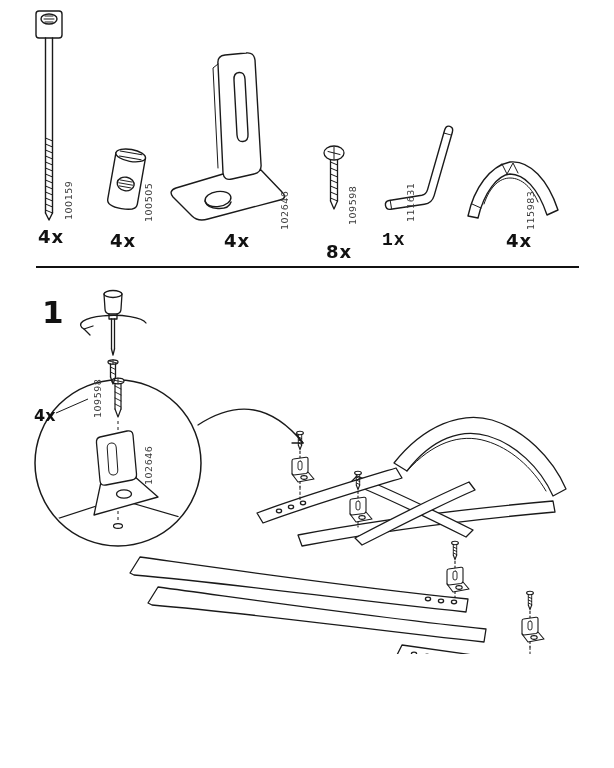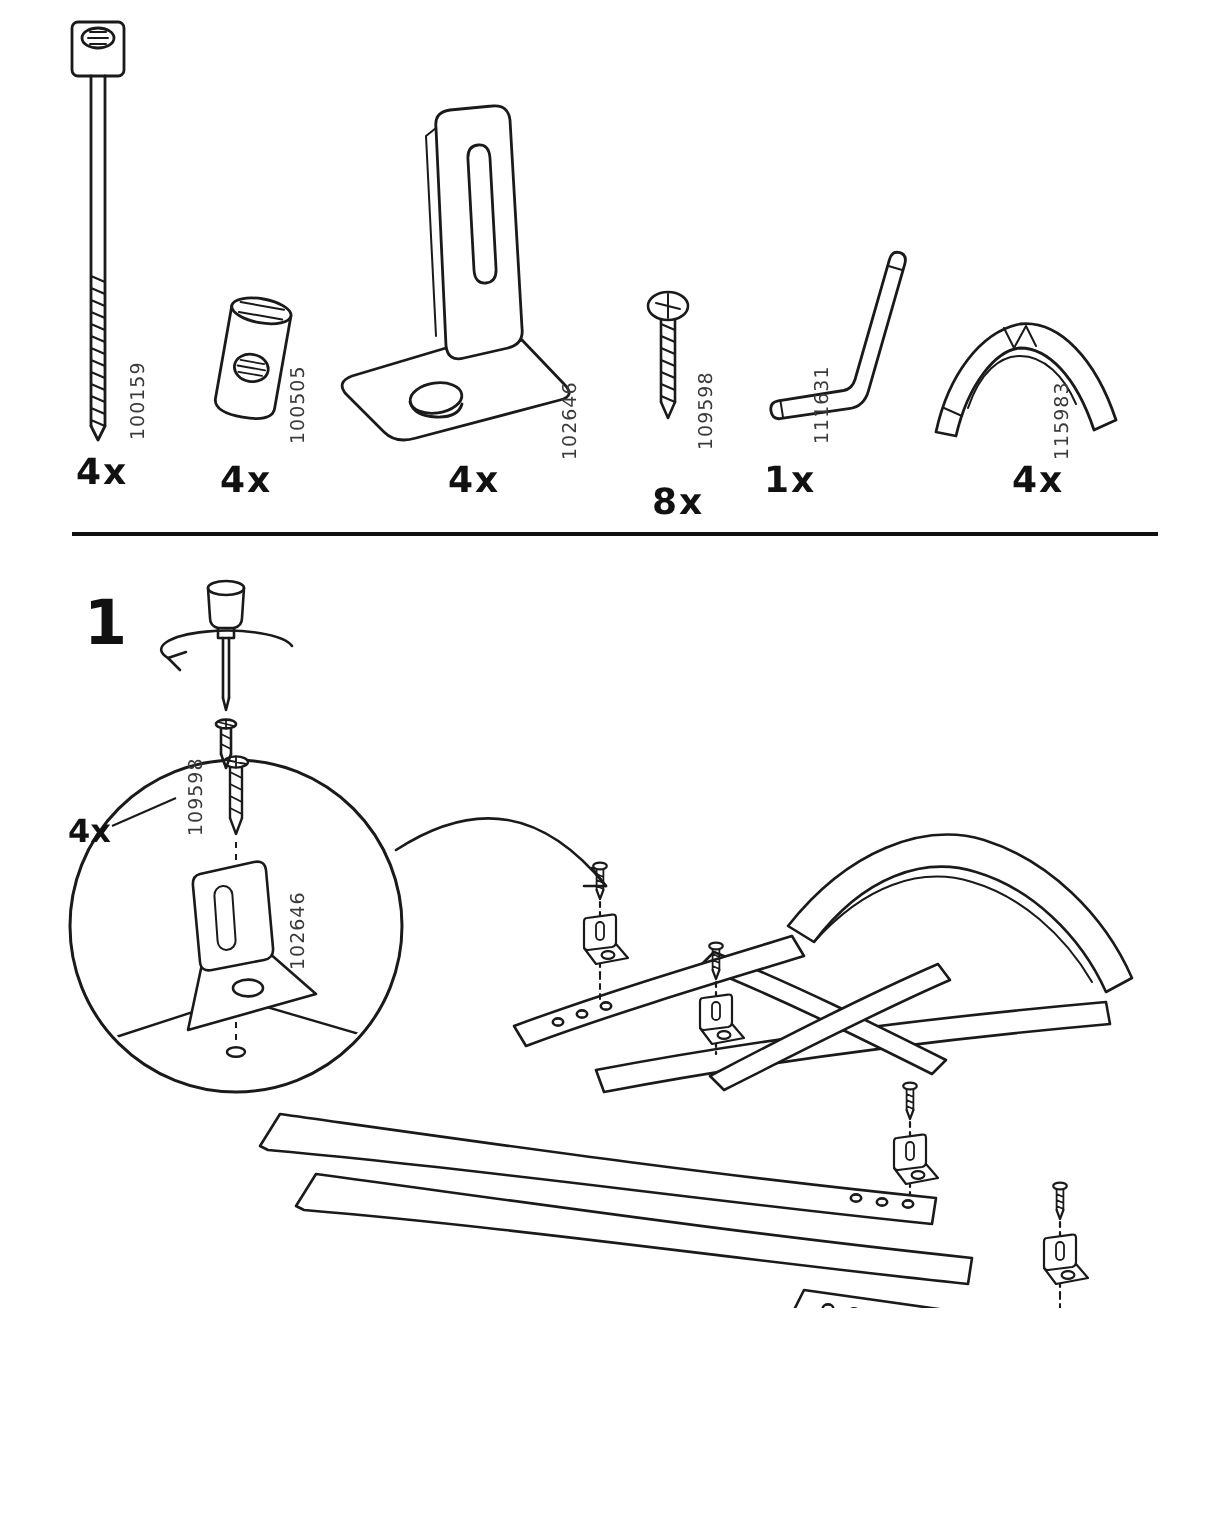--- a/index.html
+++ b/index.html
@@ -113,21 +113,21 @@
         </g>
         <text class="part-id" transform="translate(76 78) rotate(-90)">115983</text>
       </svg>
     </div>
   </div>
 
   <div class="qty" style="left:38px;  top:226px;">4x</div>
   <div class="qty" style="left:110px; top:230px;">4x</div>
   <div class="qty" style="left:224px; top:230px;">4x</div>
   <div class="qty" style="left:326px; top:241px;">8x</div>
-  <div class="qty" style="left:382px; top:230px;">1x</div>
+  <div class="qty" style="left:382px; top:230px;font-family:Liberation Mono, monospace;">1x</div>
   <div class="qty" style="left:506px; top:230px;">4x</div>
 
   <div class="divider"></div>
 
   <div class="step-num">1</div>
 
   <svg class="main-illustration" width="614" height="483" viewBox="0 0 614 483">
     <defs>
       <clipPath id="cc">
           <circle cx="118" cy="178" r="81"></circle>

